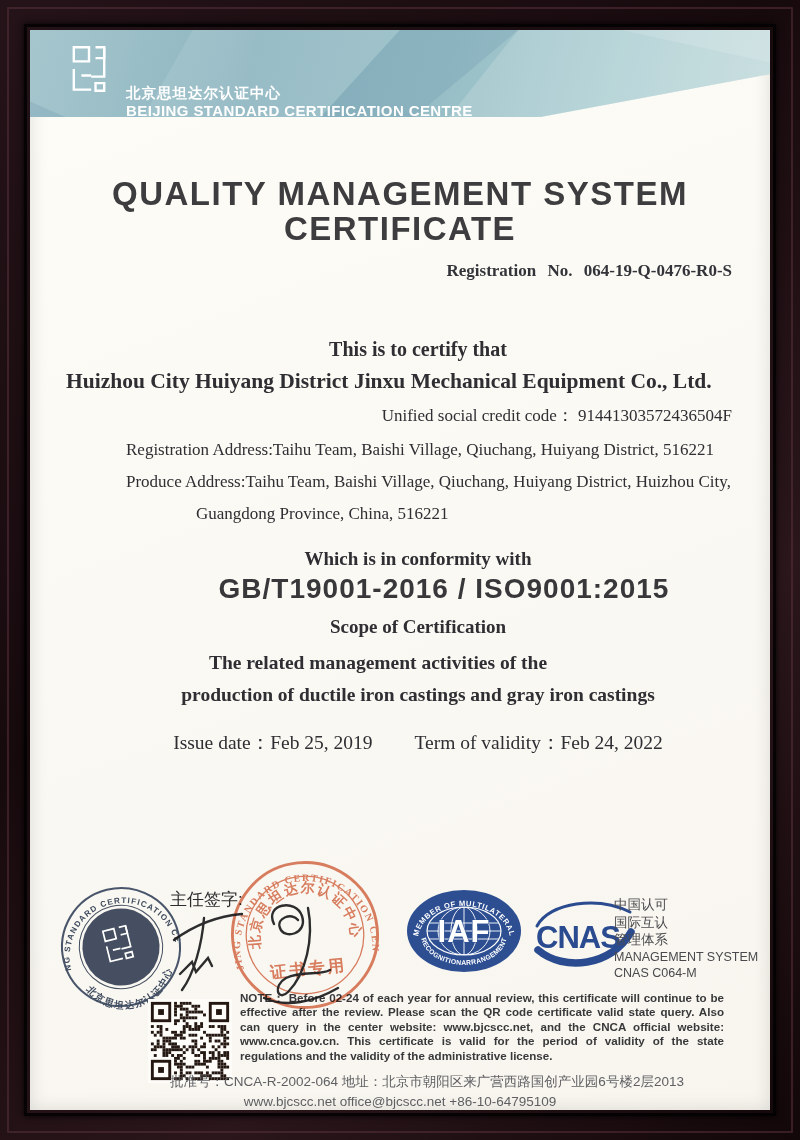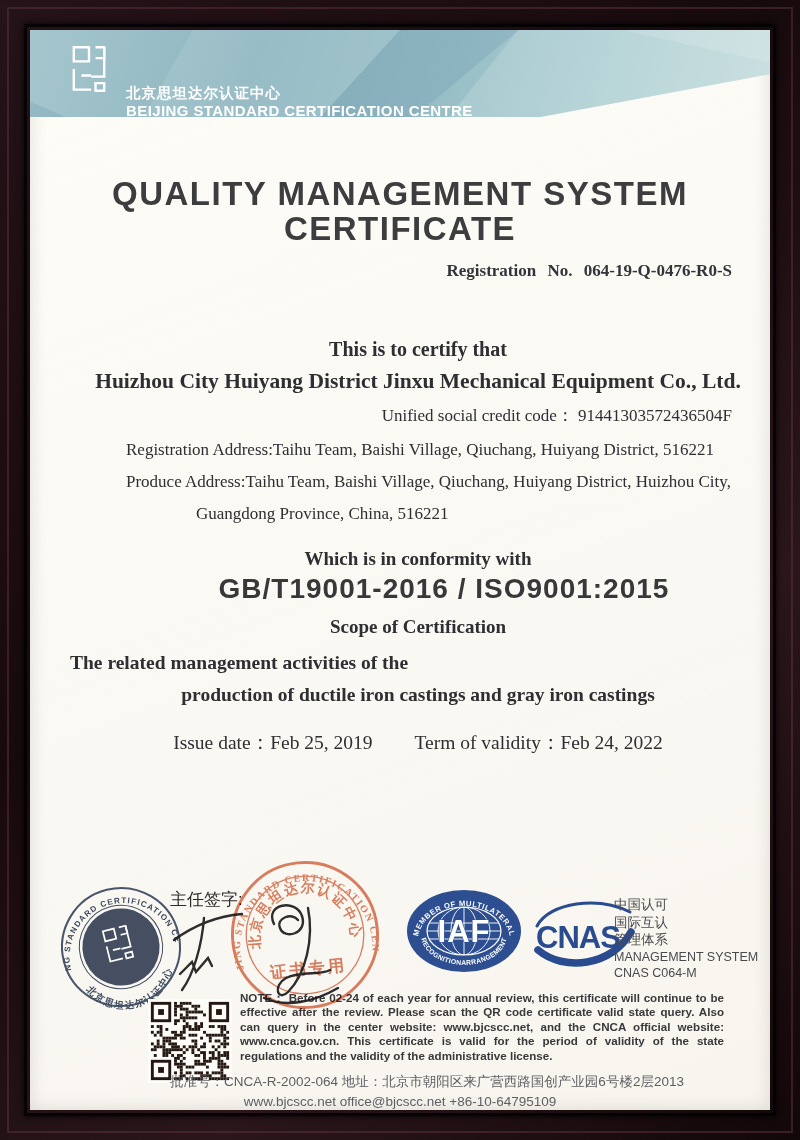--- a/index.html
+++ b/index.html
@@ -25,29 +25,29 @@
   .band-logo{position:absolute;left:36px;top:14px;width:46px;height:50px;}
   .org{position:absolute;left:96px;top:55px;color:#ffffff;}
   .org-cn{font-size:14.5px;font-weight:bold;letter-spacing:1px;line-height:1.15;}
   .org-en{font-size:15px;font-weight:bold;letter-spacing:.4px;line-height:1.25;}
   
   .title{position:absolute;left:0;top:146px;width:740px;text-align:center;color:#3d3d3f;font-weight:800;font-size:33px;letter-spacing:1.5px;line-height:1.07;}
   .regno{position:absolute;right:38px;top:231px;font-family:"Liberation Serif",serif;font-weight:bold;font-size:17px;color:#33343a;word-spacing:7px;}
   
   .ser{font-family:"Liberation Serif",serif;color:#2e2e33;padding-left:36px;}
   .intro{position:absolute;left:0;top:308px;width:740px;text-align:center;font-weight:bold;font-size:20px;}
-  .company{position:absolute;left:0;top:339px;width:740px;text-align:center;font-weight:bold;font-size:21.5px;}
+  .company{position:absolute;left:0;top:339px;width:740px;font-weight:bold;font-size:21.5px;}
   .credit{position:absolute;right:38px;top:374px;font-size:17px;}
   .addr1{position:absolute;left:60px;top:410px;font-size:17px;}
   .addr2{position:absolute;left:60px;top:442px;font-size:17px;}
   .addr3{position:absolute;left:130px;top:474px;font-size:17px;}
   .conf{position:absolute;left:0;top:518px;width:740px;text-align:center;font-weight:bold;font-size:19px;}
   .std{position:absolute;left:0;top:543px;width:740px;text-align:center;font-weight:800;font-size:28px;letter-spacing:1px;color:#38383b;margin-left:44px;}
   .scopeT{position:absolute;left:0;top:586px;width:740px;text-align:center;font-weight:bold;font-size:19px;}
-  .scope1{position:absolute;left:4px;top:622px;width:636px;text-align:left;font-weight:bold;font-size:19.5px;}
+  .scope1{position:absolute;left:12px;top:622px;width:636px;text-align:center;font-weight:bold;font-size:19.5px;}
   .scope2{position:absolute;left:0;top:654px;width:740px;text-align:center;font-weight:bold;font-size:19.5px;}
   .dates{position:absolute;left:0;top:699px;width:740px;display:flex;justify-content:center;gap:42px;font-size:19.5px;}
   
   .seal-dark{position:absolute;left:28px;top:854px;width:126px;height:126px;transform:rotate(-14deg);}
   .sig-label{position:absolute;left:140px;top:858px;font-size:17px;font-weight:normal;color:#2b2b2e;}
   .signature{position:absolute;left:126px;top:852px;width:205px;height:140px;z-index:3;}
   .stamp{position:absolute;left:197px;top:827px;width:156px;height:156px;z-index:2;opacity:.88;transform:rotate(-6deg);mix-blend-mode:multiply;}
   .iaf{position:absolute;left:374px;top:858px;width:120px;height:86px;}
   .cnas{position:absolute;left:502px;top:866px;width:104px;height:72px;}
   .accred{position:absolute;left:584px;top:866px;color:#4a4a4e;font-size:13.5px;line-height:1.3;}

